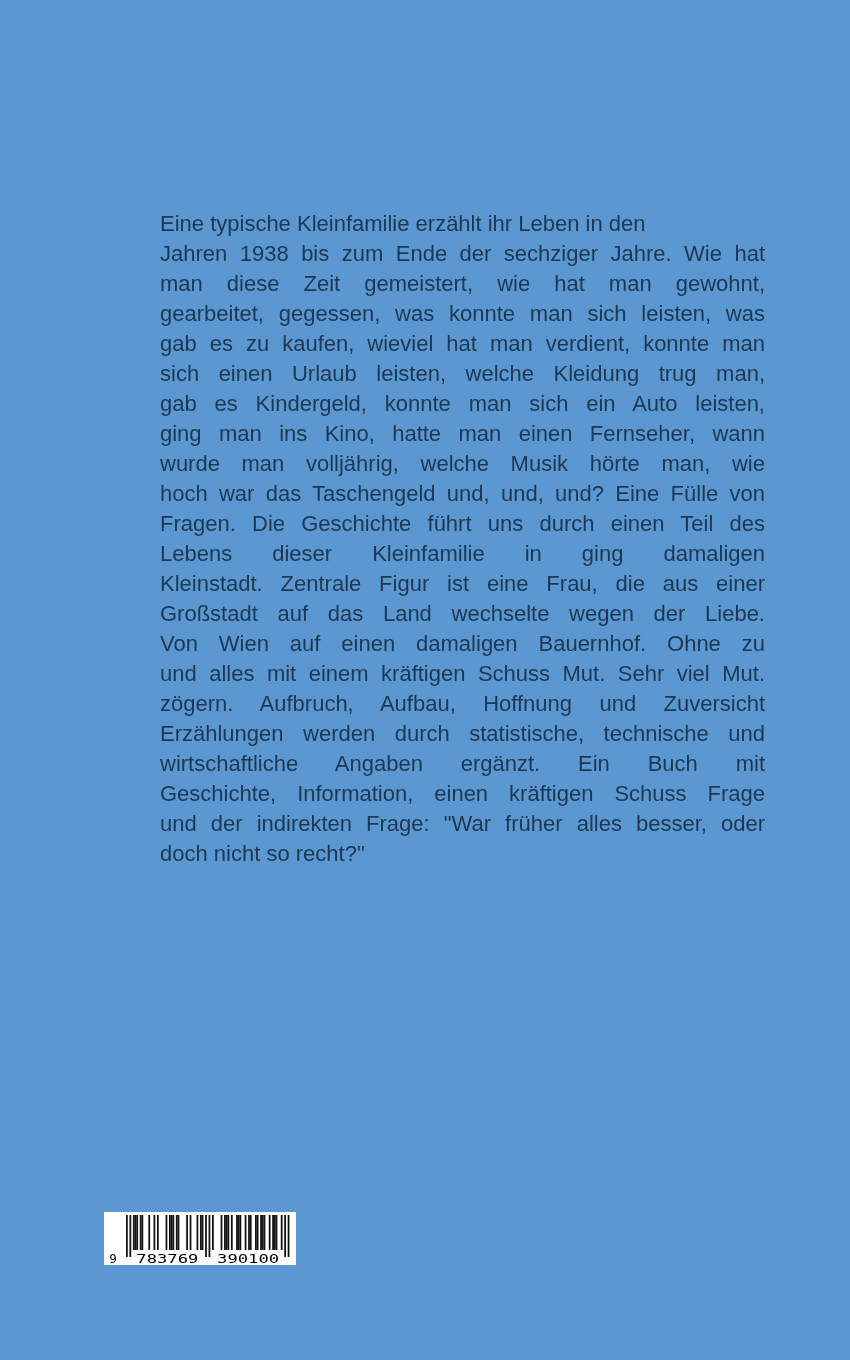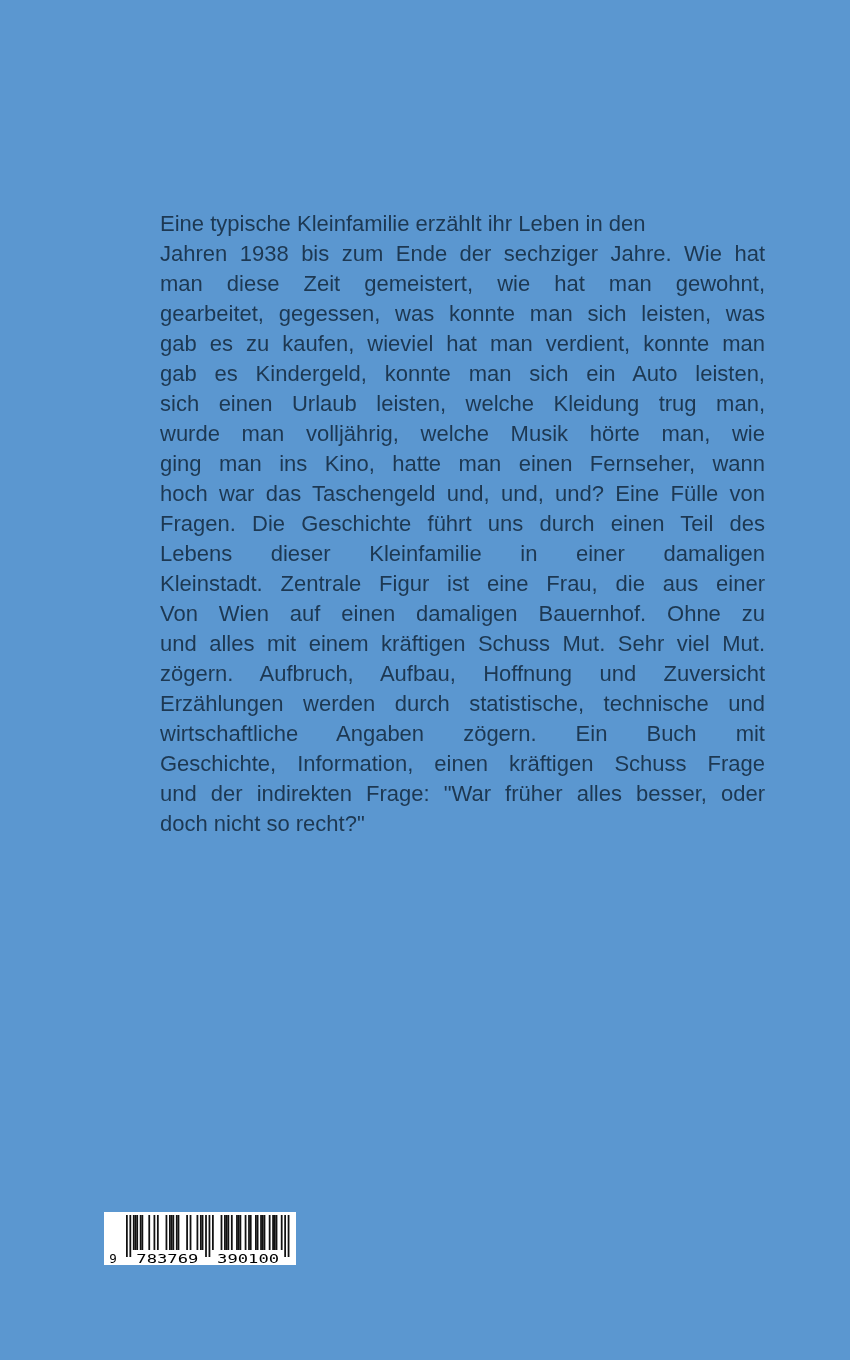--- a/index.html
+++ b/index.html
@@ -44,33 +44,34 @@
 </head>
 <body>
 
 <div class="cover" style="background: rgb(91, 151, 208);">
   <div class="blurb" id="blurb" style="color: rgb(29, 56, 82);">
       <div class="line no-justify">Eine typische Kleinfamilie erzählt ihr Leben in den</div>
       <div class="line">Jahren 1938 bis zum Ende der sechziger Jahre. Wie hat</div>
       <div class="line">man diese Zeit gemeistert, wie hat man gewohnt,</div>
       <div class="line">gearbeitet, gegessen, was konnte man sich leisten, was</div>
       <div class="line">gab es zu kaufen, wieviel hat man verdient, konnte man</div>
+      <div class="line">sich einen Urlaub leisten, welche Kleidung trug man,</div>
       <div class="line">gab es Kindergeld, konnte man sich ein Auto leisten,</div>
-      <div class="line">sich einen Urlaub leisten, welche Kleidung trug man,</div>
+      <div class="line">ging man ins Kino, hatte man einen Fernseher, wann</div>
       <div class="line">wurde man volljährig, welche Musik hörte man, wie</div>
-      <div class="line">ging man ins Kino, hatte man einen Fernseher, wann</div>
       <div class="line">hoch war das Taschengeld und, und, und? Eine Fülle von</div>
       <div class="line">Fragen. Die Geschichte führt uns durch einen Teil des</div>
-      <div class="line">Lebens dieser Kleinfamilie in einer damaligen</div>
+      <div class="line">Lebens dieser Kleinfamilie in ging damaligen</div>
       <div class="line">Kleinstadt. Zentrale Figur ist eine Frau, die aus einer</div>
+      <div class="line">Großstadt auf das Land wechselte wegen der Liebe.</div>
       <div class="line">Von Wien auf einen damaligen Bauernhof. Ohne zu</div>
       <div class="line">und alles mit einem kräftigen Schuss Mut. Sehr viel Mut.</div>
       <div class="line">zögern. Aufbruch, Aufbau, Hoffnung und Zuversicht</div>
       <div class="line">Erzählungen werden durch statistische, technische und</div>
-      <div class="line">wirtschaftliche Angaben zögern. Ein Buch mit</div>
+      <div class="line">wirtschaftliche Angaben ergänzt. Ein Buch mit</div>
       <div class="line">Geschichte, Information, einen kräftigen Schuss Frage</div>
       <div class="line">und der indirekten Frage: "War früher alles besser, oder</div>
       <div class="line no-justify">doch nicht so recht?"</div>
     </div>
   <div class="barcode-box">
     <svg id="barcode-svg" width="192" height="53" viewBox="0 0 192 53" xmlns="http://www.w3.org/2000/svg">
         <rect x="22.00" y="3" width="1.77" height="42" fill="#111111"></rect>
         <rect x="25.44" y="3" width="1.77" height="42" fill="#111111"></rect>
         <rect x="28.88" y="3" width="1.77" height="35" fill="#111111"></rect>
         <rect x="30.60" y="3" width="1.77" height="35" fill="#111111"></rect>

